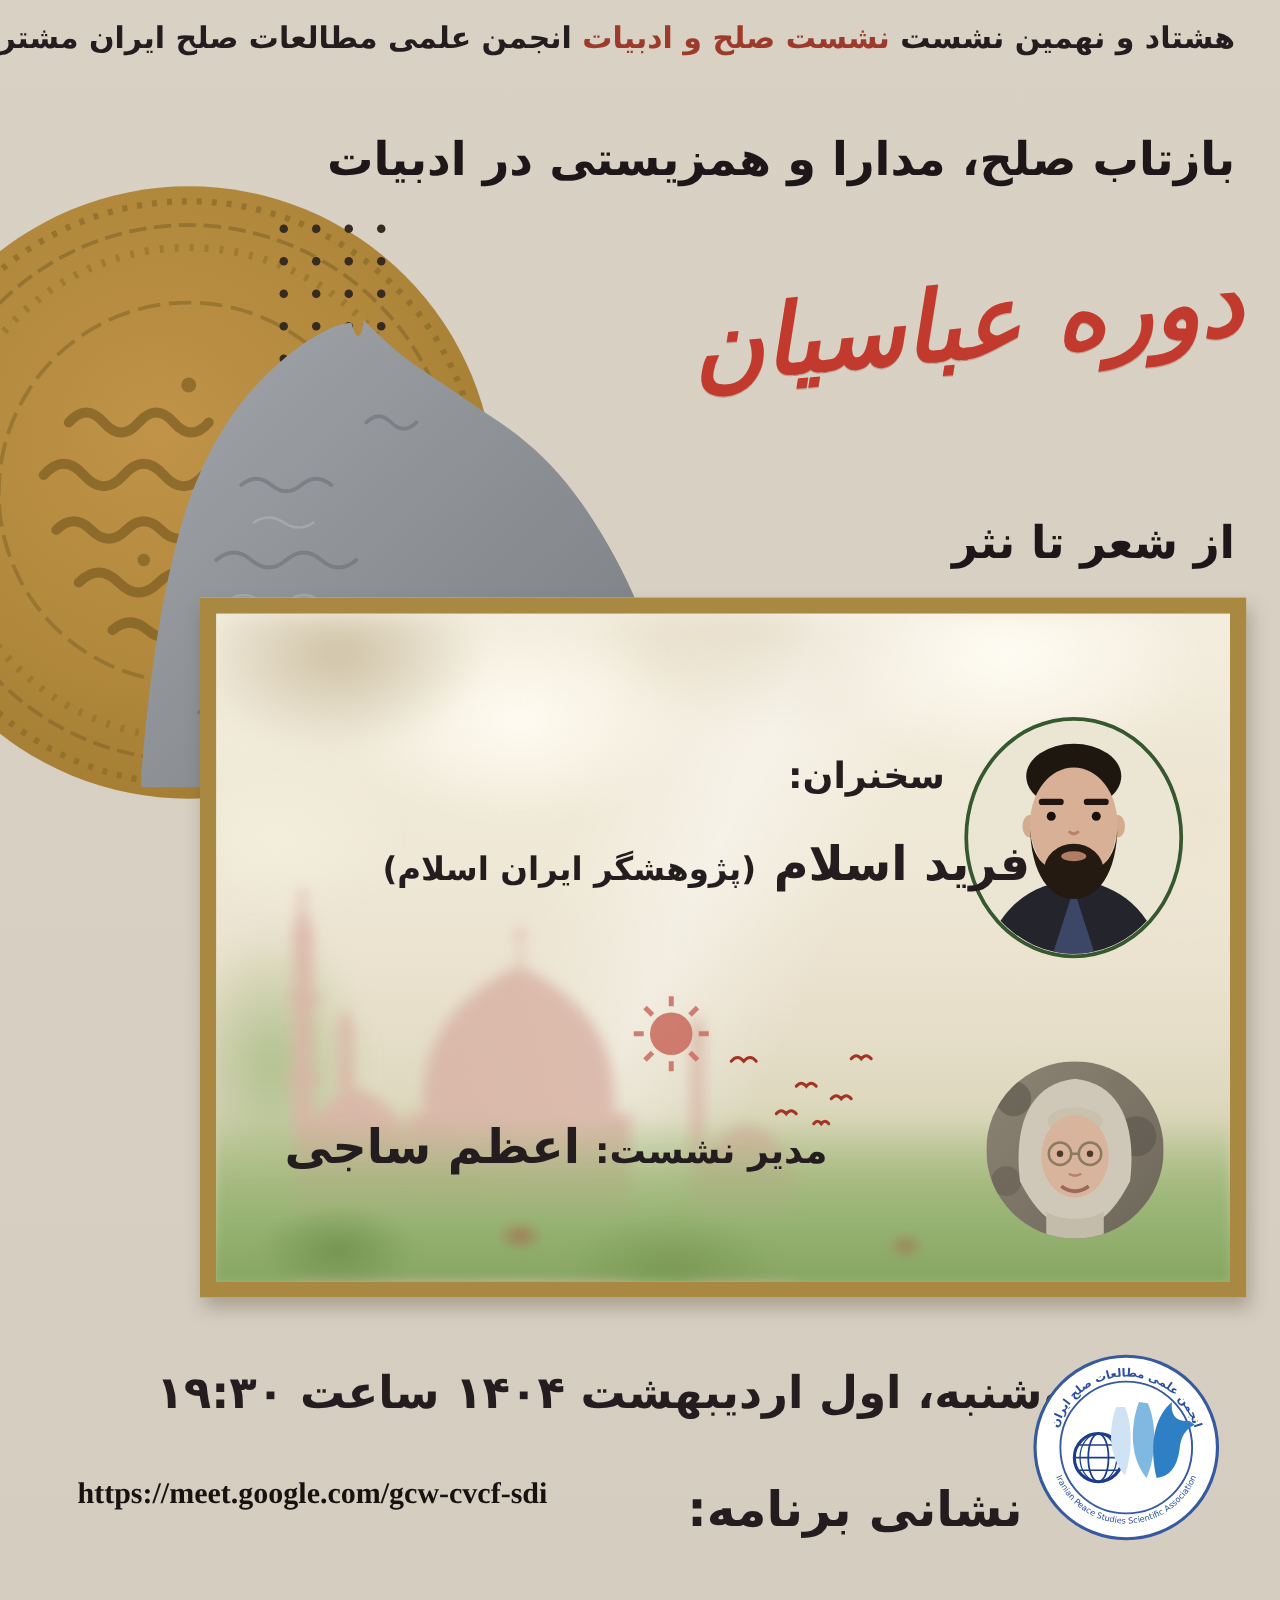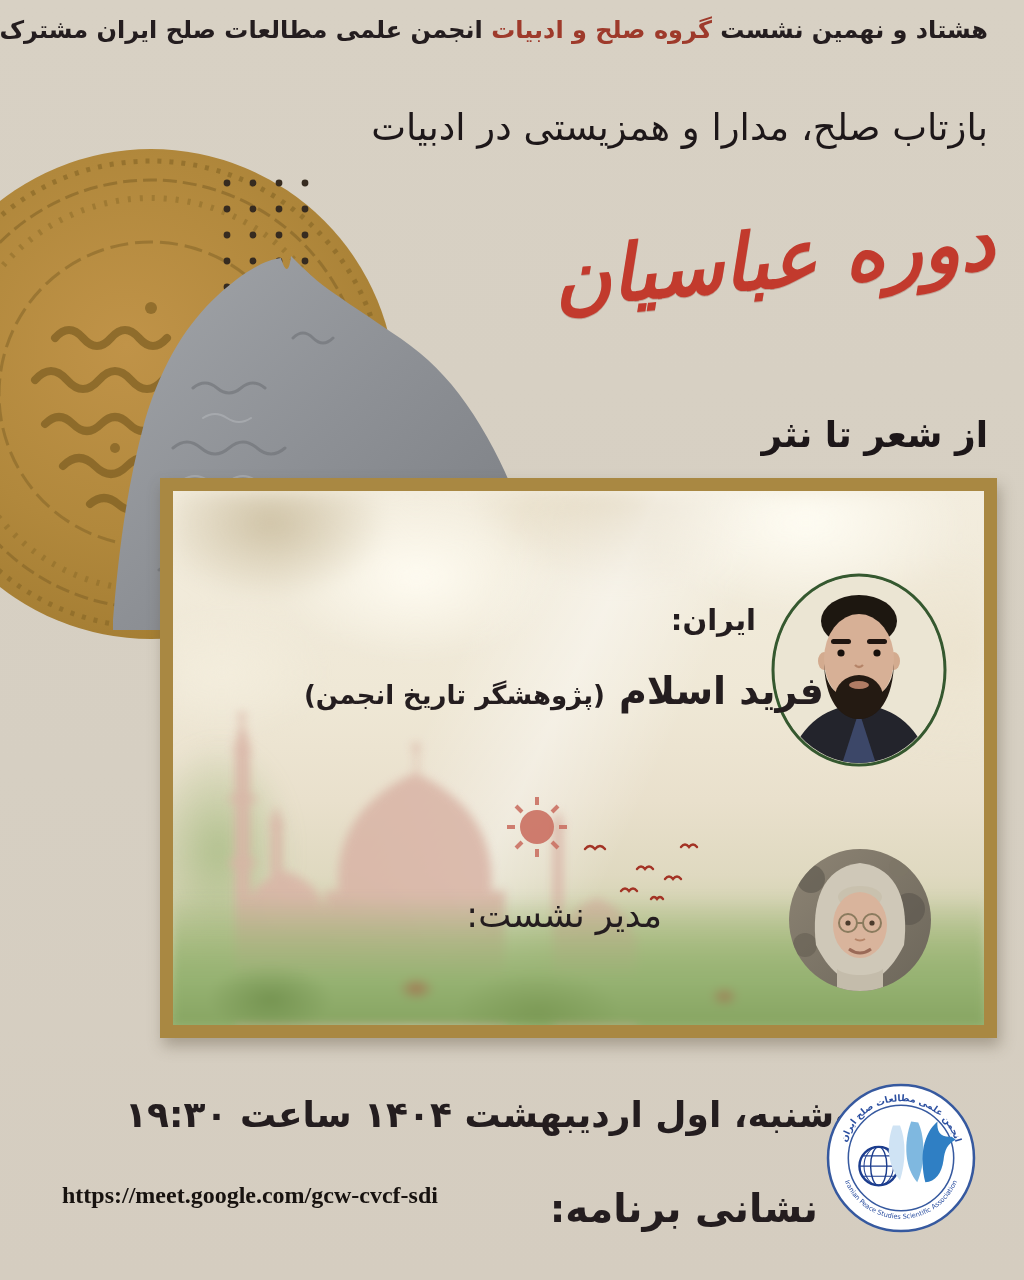--- a/index.html
+++ b/index.html
@@ -13,21 +13,21 @@
   .rtl{direction:rtl;unicode-bidi:embed;}
   
   .header-line{
     position:absolute;top:16px;right:36px;left:10px;
     text-align:right;font-size:24px;font-weight:bold;white-space:nowrap;
     color:#241d1f;letter-spacing:-0.3px;
   }
   .header-line .red{color:#9e3a2b;}
   .main-title{
     position:absolute;top:106px;right:36px;
-    font-size:37px;font-weight:normal;color:#1d1719;white-space:nowrap;
+    font-size:37px;font-weight:bold;color:#1d1719;white-space:nowrap;
   }
   .calligraphy-title{
     position:absolute;top:196px;right:30px;
     font-size:78px;font-weight:bold;font-style:italic;color:#c23a2d;
     transform:rotate(-5deg);transform-origin:right center;white-space:nowrap;
     text-shadow:0 1px 0 rgba(120,30,20,.25);
   }
   .subtitle{
     position:absolute;top:380px;right:36px;
     font-size:36px;font-weight:bold;color:#1d1719;white-space:nowrap;margin-top:34px;
@@ -81,21 +81,21 @@
     position:absolute;top:112px;right:228px;font-size:29px;font-weight:bold;color:#241d1f;white-space:nowrap;
   }
   .speaker-row{
     position:absolute;top:178px;right:160px;display:flex;direction:rtl;align-items:baseline;gap:14px;white-space:nowrap;
   }
   .speaker-name{font-size:38px;font-weight:bold;color:#241d1f;}
   .speaker-role{font-size:26px;font-weight:bold;color:#241d1f;}
   .moderator-row{
     position:absolute;top:404px;right:322px;display:flex;direction:rtl;align-items:baseline;gap:12px;white-space:nowrap;
   }
-  .moderator-label{font-size:35px;font-weight:normal;color:#241d1f;margin-left:44px;}
+  .moderator-label{font-size:29px;font-weight:bold;color:#241d1f;}
   .moderator-name{font-size:38px;font-weight:bold;color:#241d1f;}
   
   .date-line{
     position:absolute;top:1094px;left:100px;width:800px;text-align:center;
     font-size:36px;font-weight:bold;color:#241d1f;white-space:nowrap;
   }
   .url-text{
     position:absolute;left:62px;top:1182px;direction:ltr;
     font-family:"Liberation Serif","DejaVu Serif",serif;
     font-size:24px;font-weight:bold;color:#17120f;white-space:nowrap;
@@ -106,21 +106,21 @@
   }
   .logo-svg{position:absolute;left:826px;top:1083px;width:150px;height:150px;}
 </style>
 </head>
 <body>
 
 <div class="poster">
 
   <div class="header-line rtl">
     <span>هشتاد و نهمین نشست</span>
-    <span class="red">گروه صلح و ادبیات</span>
+    <span class="red">نشست صلح و ادبیات</span>
     <span>انجمن علمی مطالعات صلح ایران مشترک با</span>
     
   </div>
 
   <svg class="coin-svg" viewBox="0 0 492 492" aria-hidden="true">
     <defs>
       <radialGradient id="coinGrad" cx="45%" cy="40%" r="70%">
         <stop offset="0%" stop-color="#c09348"></stop>
         <stop offset="55%" stop-color="#b1883c"></stop>
         <stop offset="100%" stop-color="#a07a30"></stop>
@@ -277,24 +277,24 @@
           <ellipse cx="88" cy="124" rx="24" ry="22" fill="#241a12"></ellipse>
           <ellipse cx="88" cy="112" rx="10" ry="4" fill="#b07c64"></ellipse>
           <rect x="60" y="66" width="20" height="5" rx="2.5" fill="#201510"></rect>
           <rect x="96" y="66" width="20" height="5" rx="2.5" fill="#201510"></rect>
           <circle cx="70" cy="80" r="3.6" fill="#17100c"></circle>
           <circle cx="106" cy="80" r="3.6" fill="#17100c"></circle>
           <path d="M84,92 q4,4 8,0" stroke="#b58468" stroke-width="2.4" fill="none"></path>
         </g>
       </svg>
 
-      <div class="speaker-label rtl">ایران:</div>
+      <div class="speaker-label rtl">سخنران:</div>
       <div class="speaker-row">
         <span class="speaker-name">فرید اسلام</span>
-        <span class="speaker-role">(پژوهشگر تاریخ انجمن)</span>
+        <span class="speaker-role">(پژوهشگر ایران اسلام)</span>
       </div>
 
       <div class="moderator-photo">
         <svg viewBox="0 0 142 142" aria-hidden="true">
           <defs>
             <linearGradient id="rockGrad" x1="0" y1="0" x2="1" y2="1">
               <stop offset="0%" stop-color="#8d8474"></stop>
               <stop offset="100%" stop-color="#6c665a"></stop>
             </linearGradient>
           </defs>
@@ -312,20 +312,21 @@
           <line x1="68" y1="74" x2="74" y2="74" stroke="#8b7b5e" stroke-width="2"></line>
           <circle cx="59" cy="74" r="2.6" fill="#4b3a2c"></circle>
           <circle cx="83" cy="74" r="2.6" fill="#4b3a2c"></circle>
           <path d="M66,90 q5,3 10,0" stroke="#b58468" stroke-width="2" fill="none"></path>
           <path d="M60,100 q11,8 22,0" stroke="#9a6a57" stroke-width="3" fill="none"></path>
         </svg>
       </div>
 
       <div class="moderator-row">
         <span class="moderator-label">مدیر نشست:</span>
+        <span class="moderator-name">اعظم ساجی</span>
       </div>
     </div>
   </div>
 
   <div class="date-line rtl">دوشنبه، اول اردیبهشت ۱۴۰۴ ساعت ۱۹:۳۰</div>
   <div class="url-text">https://meet.google.com/gcw-cvcf-sdi</div>
   <div class="address-label rtl">نشانی برنامه:</div>
 
   <svg class="logo-svg" viewBox="0 0 148 148" aria-hidden="true">
     <defs>

